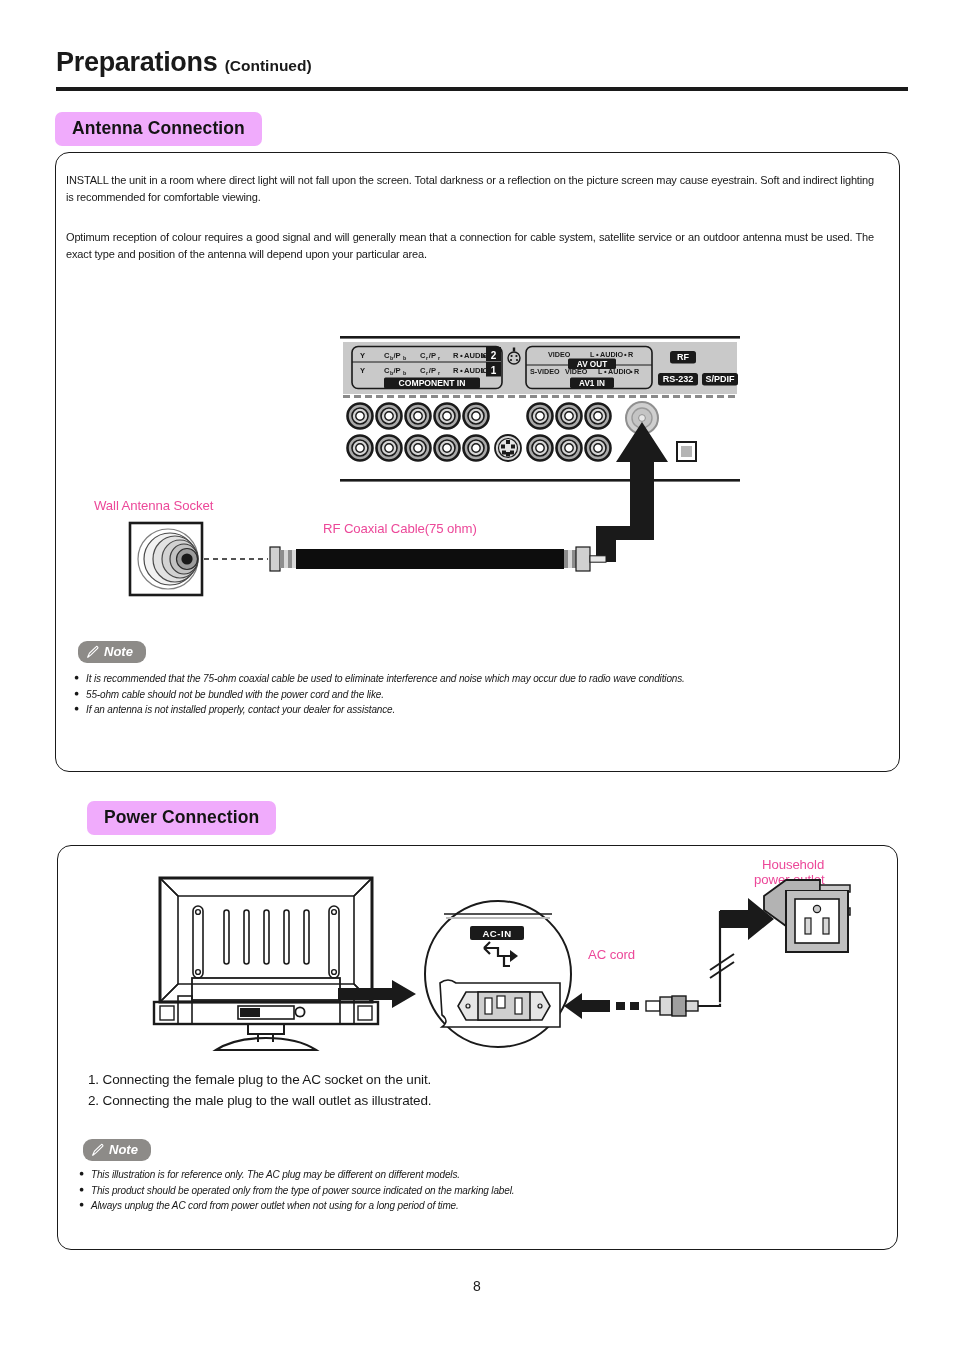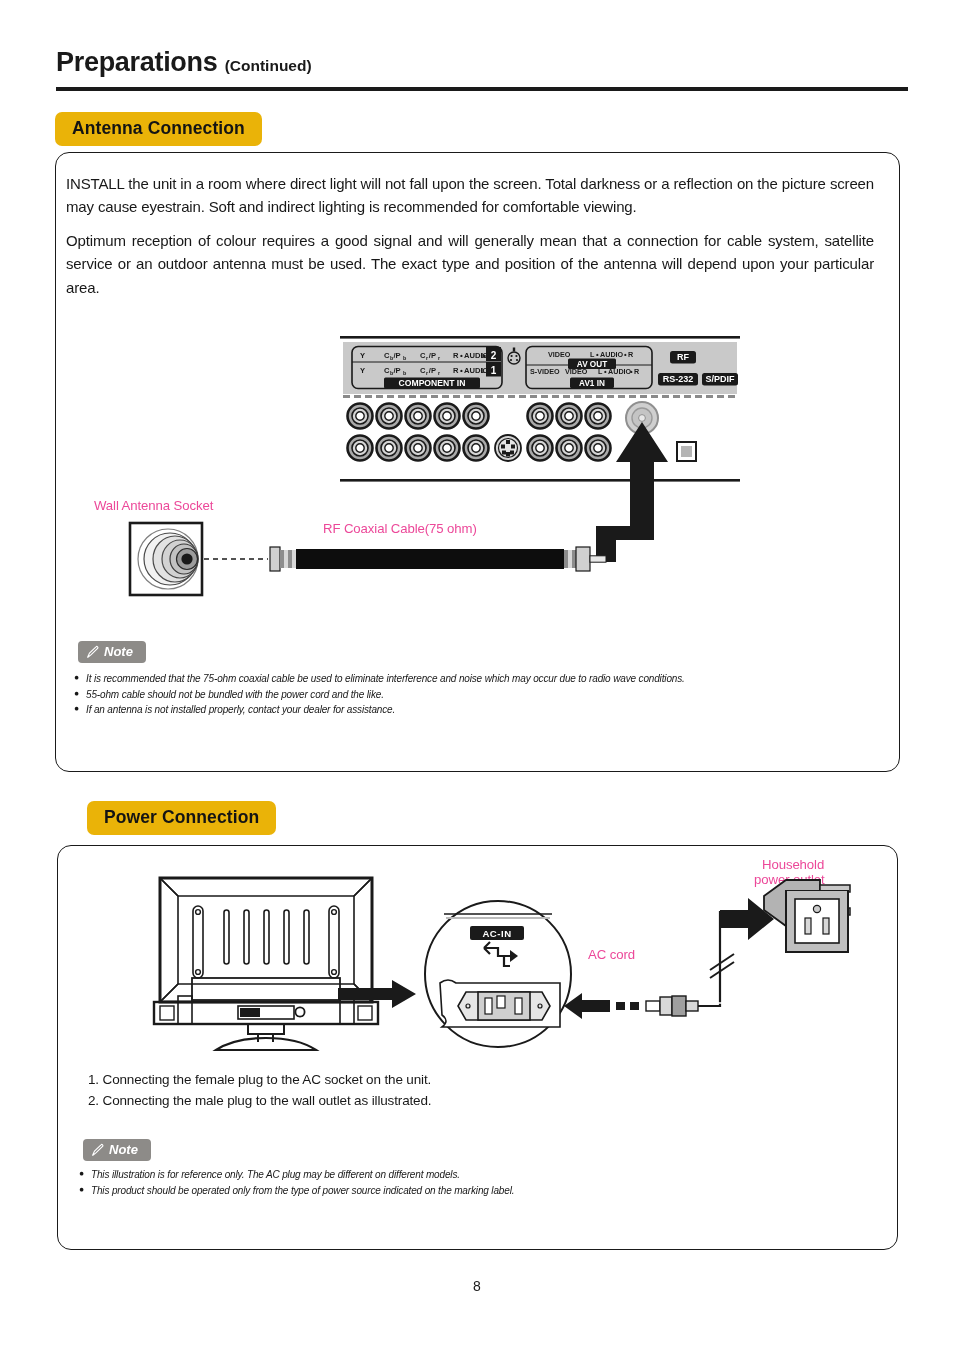--- a/index.html
+++ b/index.html
@@ -34,21 +34,21 @@
   #title-rule {
     position: absolute;
     left: 56px; top: 87px;
     width: 852px; height: 4px;
     background: #1a1a1a;
   }
 
   
   .section-pill {
     position: absolute;
-    background: #eab308;
+    background: #f0abfc;
     border-radius: 7px;
     font-size: 17.5px;
     font-weight: bold;
     color: #141414;
     padding: 6px 17px 7px 17px;
     letter-spacing: 0.1px;
     white-space: nowrap;
   }
   #antenna-pill { left: 55px; top: 112px; }
   #power-pill  { left: 87px; top: 801px; }
@@ -59,21 +59,21 @@
     border: 1.6px solid #1a1a1a;
     border-radius: 14px;
     box-sizing: border-box;
   }
   #antenna-box { left: 55px; top: 152px; width: 845px; height: 620px; }
   #power-box   { left: 57px; top: 845px; width: 841px; height: 405px; }
 
   
   .para {
     position: absolute;
-    font-size: 15px;
+    font-size: 11px;
     line-height: 1.55;
     text-align: justify;
     color: #181818;
     letter-spacing: -0.15px;
   }
   #para1 { left: 66px; top: 172px; width: 808px; }
   #para2 { left: 66px; top: 229px; width: 808px; }
 
   
   #tv-rear-label {
@@ -109,21 +109,21 @@
     position: absolute;
     left: 120px; top: 515px;
     width: 540px; height: 90px;
   }
 
   
   .note-pill {
     position: absolute;
     background: #8d8b88;
     color: #ffffff;
-    border-radius: 4px;
+    border-radius: 9px;
     font-size: 13px;
     font-weight: bold;
     font-style: italic;
     padding: 3px 13px 4px 8px;
     display: flex;
     align-items: center;
     gap: 4px;
     white-space: nowrap;
   }
   .note-pill .clip { display:inline-block; width:14px; height:14px; }
@@ -600,15 +600,16 @@
   <span class="clip">
     <svg width="14" height="14" viewBox="0 0 14 14" xmlns="http://www.w3.org/2000/svg">
       <path d="M1.5 12.5 L3.5 8 L10 1.8 C11 0.8 12.6 2.3 11.6 3.3 L5.2 9.6 Z" fill="none" stroke="#ffffff" stroke-width="1.1"></path>
     </svg>
   </span>
   <span>Note</span>
 </div>
 <ul class="note-list" id="note2-list">
   <li>This illustration is for reference only.  The AC plug may be different on different models.</li>
   <li>This product should be operated only from the type of power source indicated on the marking label.</li>
+  <li>Always unplug the AC cord from power outlet when not using for a long period of time.</li>
 </ul>
 
 <div id="page-number">8</div>
 
 </body></html>

